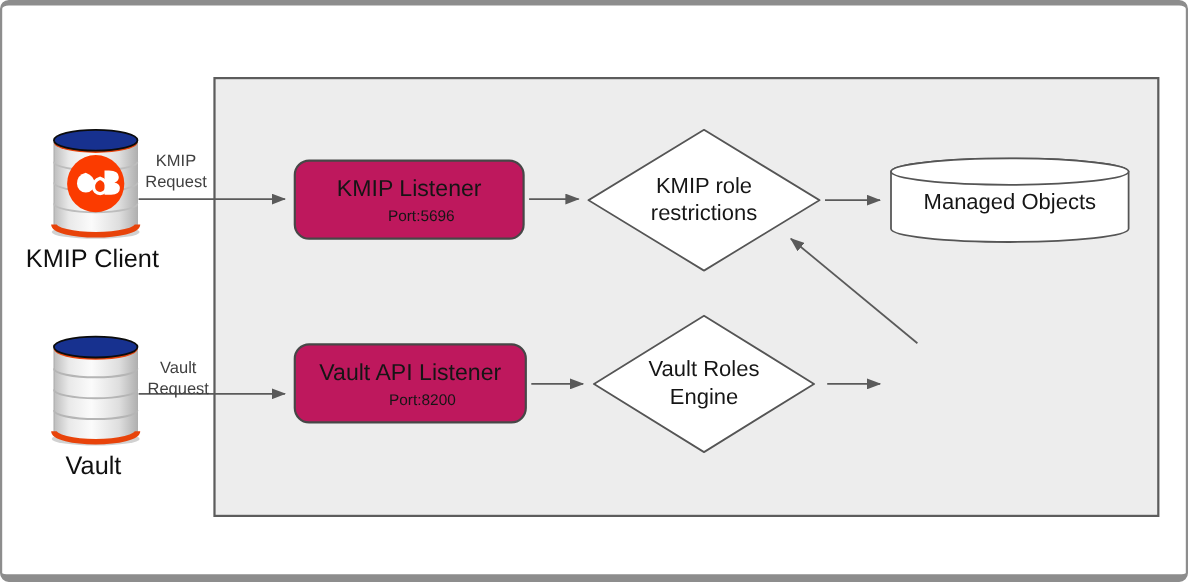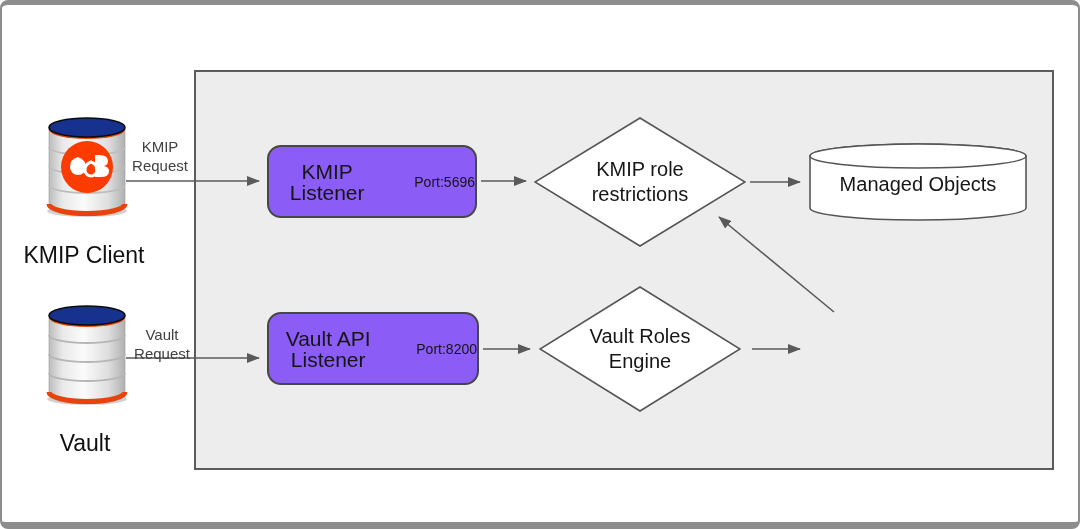--- a/index.html
+++ b/index.html
@@ -16,40 +16,40 @@
     color:#1c1c1c;
     overflow:hidden;
   }
   .panel{
     position:absolute;left:192px;top:65px;width:860px;height:400px;
     background:#ededed;border:2px solid #5c5c5c;box-sizing:border-box;
   }
   .connectors{position:absolute;left:0;top:0;z-index:2;pointer-events:none;}
   .node{position:absolute;z-index:3;}
   .process{
-    background:#8b5cf6;border:2px solid #474747;border-radius:14px;
-    box-sizing:border-box;display:flex;flex-direction:row;
+    background:#be185d;border:2px solid #474747;border-radius:14px;
+    box-sizing:border-box;display:flex;flex-direction:column;
     align-items:center;justify-content:center;gap:7px;text-align:center;
   }
   .process .title{font-size:21px;line-height:21px;color:#151515;}
   .process .port{font-size:14px;line-height:14px;color:#151515;padding-left:22px;}
   .shape-svg{position:absolute;left:0;top:0;}
   .overlay-label{
     position:absolute;left:0;top:0;width:100%;height:100%;
     display:flex;flex-direction:column;align-items:center;justify-content:center;
     text-align:center;font-size:20px;line-height:25px;color:#161616;
   }
   .cyl-label{justify-content:flex-start;line-height:22px;}
   .edge-label{
     position:absolute;z-index:3;text-align:center;
     font-size:15px;line-height:19px;color:#404040;
   }
   .actor-label{
     position:absolute;z-index:3;text-align:center;
-    font-size:23px;line-height:27px;color:#101010;margin-top:20px;
+    font-size:23px;line-height:27px;color:#101010;
   }
 </style>
 </head>
 <body>
 
 <div class="stage">
 
   <div class="panel"></div>
 
   <svg class="connectors" width="1080" height="529" viewBox="0 0 1080 529">

